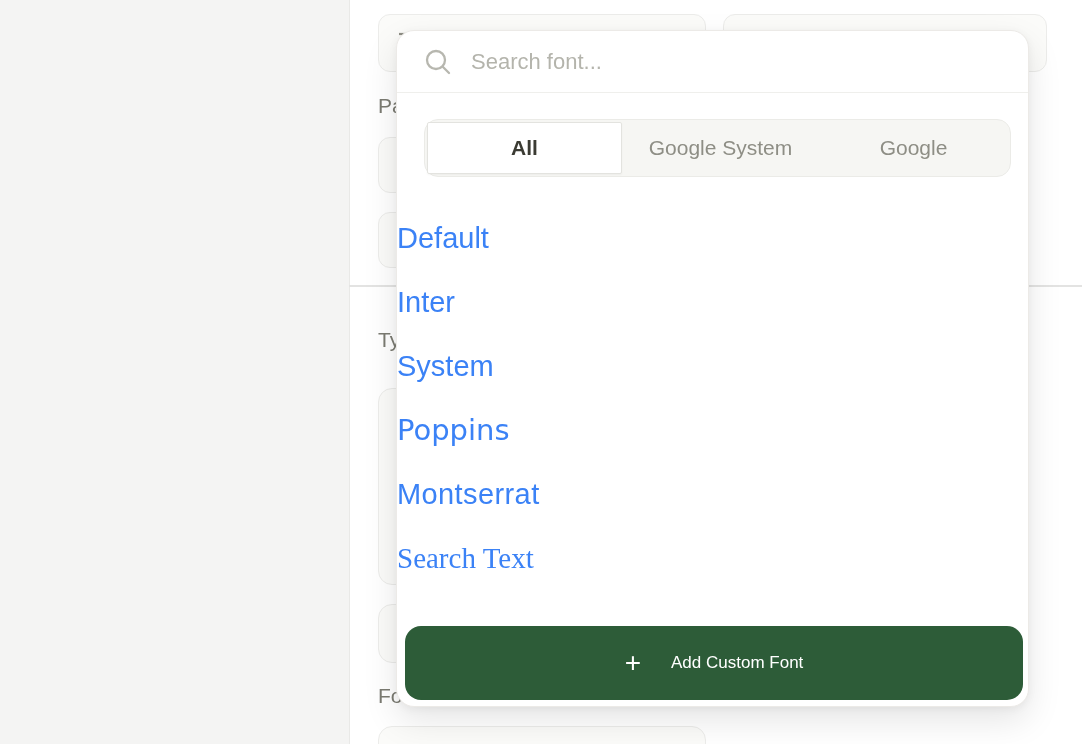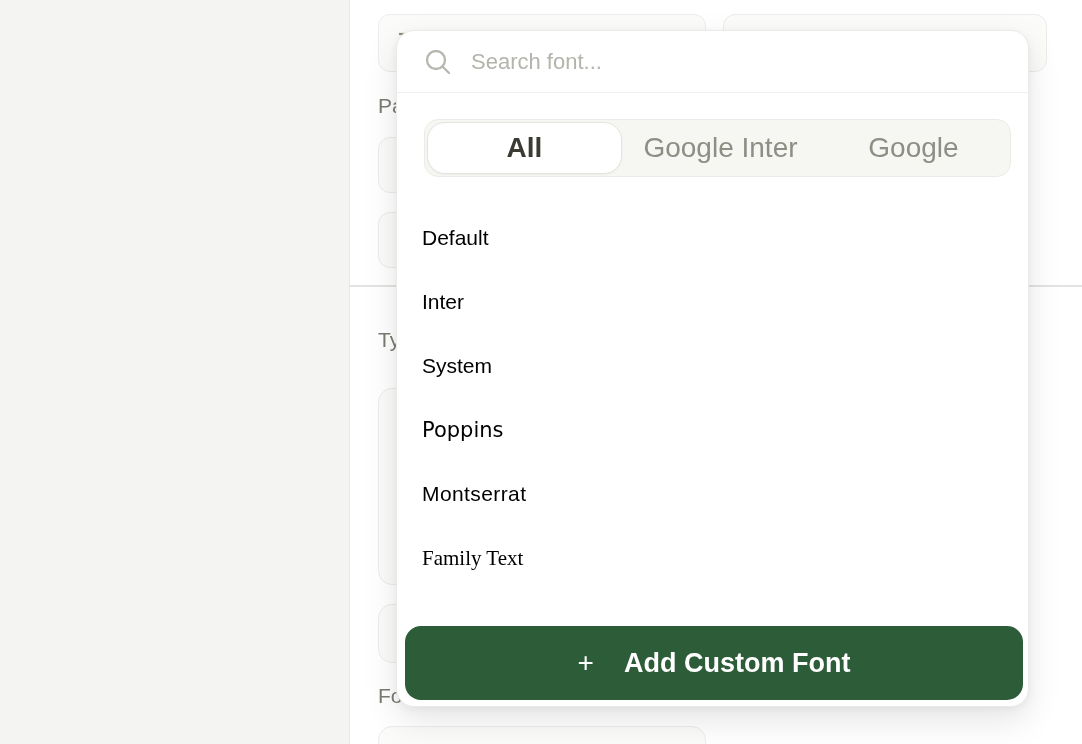--- a/index.html
+++ b/index.html
@@ -49,41 +49,41 @@
   .search-row svg { margin-left:27px; flex:0 0 auto; }
   .search-input { flex:1; margin-left:19px; margin-right:20px; border:none; outline:none;
                   background:transparent; font-family:"Liberation Sans",sans-serif;
                   font-size:22px; color:#3e3e36; }
   .search-input::placeholder { color:#b4b4ac; }
 
   .tabs { position:absolute; left:27px; top:88px; width:587px; height:58px;
           background:#f6f6f3; border:1px solid #ebebe7; border-radius:14px;
           display:flex; align-items:stretch; }
   .tab { flex:1; display:flex; align-items:center; justify-content:center;
-         font-size:28px; color:#8e8e85; cursor:pointer; border-radius:18px; }
+         font-size:21px; color:#8e8e85; cursor:pointer; border-radius:2px; }
   .tab.selected { background:#ffffff; border:1px solid #e3e3df; margin:2px;
                   color:#3b3b33; font-weight:600;
                   box-shadow:0 1px 2px rgba(0,0,0,.04); }
 
   .font-list { position:absolute; left:0; top:175px; width:100%; }
-  .font-item { height:64px; display:flex; align-items:center; padding-left:25px;
-               font-size:21px; color:#000000; cursor:pointer; }
+  .font-item { height:64px; display:flex; align-items:center; 
+               font-size:29px; color:#3b82f6; cursor:pointer; }
   .ff-default    { font-family:"Liberation Sans",sans-serif; }
   .ff-system     { font-family:"Liberation Sans",sans-serif; }
   .ff-inter      { font-family:"Liberation Sans",sans-serif; }
   .ff-poppins    { font-family:"DejaVu Sans",sans-serif; }
   .ff-montserrat { font-family:Liberation Sans, sans-serif; letter-spacing:.4px; }
   .ff-crimson    { font-family:"Liberation Serif",serif; }
 
   .add-btn { position:absolute; left:8px; top:595px; width:618px; height:74px;
              background:#2d5c38; border:none; border-radius:16px; cursor:pointer;
              display:flex; align-items:center; justify-content:center; gap:30px;
              color:#ffffff; font-family:"Liberation Sans",sans-serif; }
   .add-btn .plus { font-size:28px; font-weight:300; line-height:1; }
-  .add-btn .btn-label { font-size:27px; font-weight:700; }
+  .add-btn .btn-label { font-size:17px; font-weight:400; }
 </style>
 </head>
 <body>
 
 <div class="screen">
 
   <div class="sidebar"></div>
   <div class="divider"></div>
 
   <div class="field-box box-a"></div>
@@ -131,31 +131,31 @@
     <div class="search-row">
       <svg width="28" height="28" viewBox="0 0 28 28" fill="none">
         <circle cx="12" cy="12" r="9" stroke="#b7b7af" stroke-width="2.3"></circle>
         <line x1="19" y1="19" x2="25" y2="25" stroke="#b7b7af" stroke-width="2.3" stroke-linecap="round"></line>
       </svg>
       <input class="search-input" type="text" placeholder="Search font..." style="">
     </div>
 
     <div class="tabs">
       <div class="tab selected">All</div>
-      <div class="tab">Google Inter</div>
+      <div class="tab">Google System</div>
       <div class="tab">Google</div>
     </div>
 
     <div class="font-list">
       <div class="font-item ff-default">Default</div>
       <div class="font-item ff-inter">Inter</div>
       <div class="font-item ff-system">System</div>
       <div class="font-item ff-poppins">Poppins</div>
       <div class="font-item ff-montserrat">Montserrat</div>
-      <div class="font-item ff-crimson">Family Text</div>
+      <div class="font-item ff-crimson">Search Text</div>
     </div>
 
     <button class="add-btn">
       <span class="plus">+</span>
       <span class="btn-label">Add Custom Font</span>
     </button>
 
   </div>
 </div>
 

